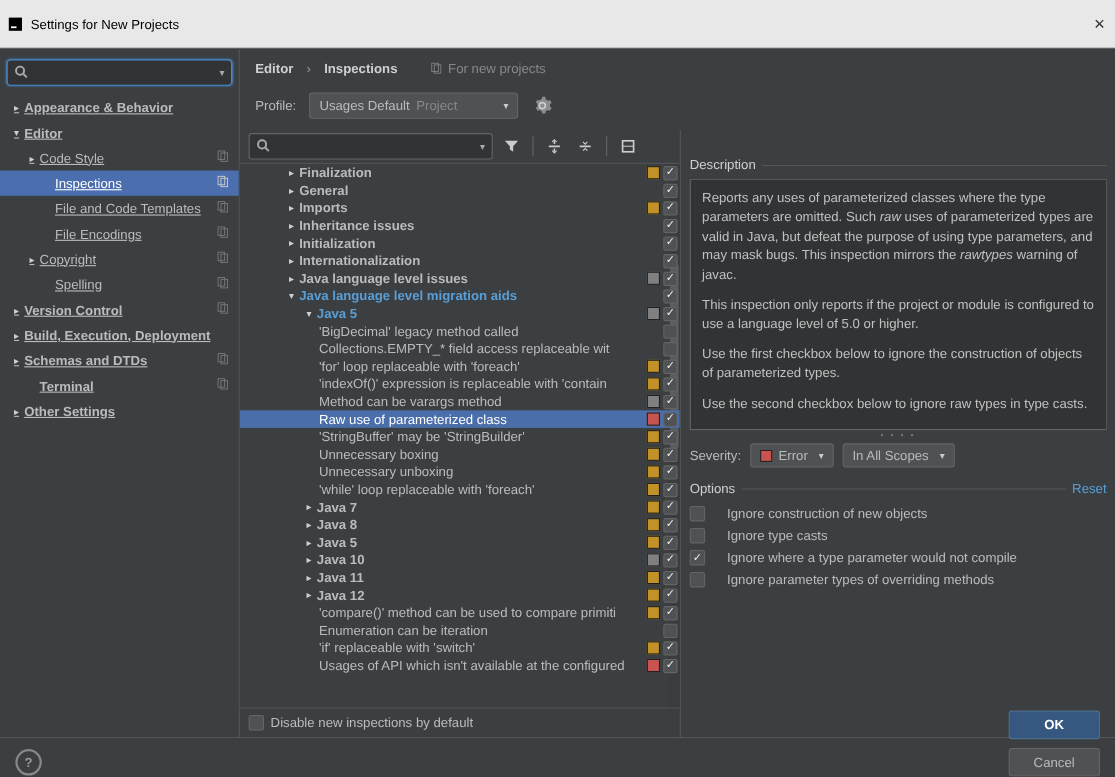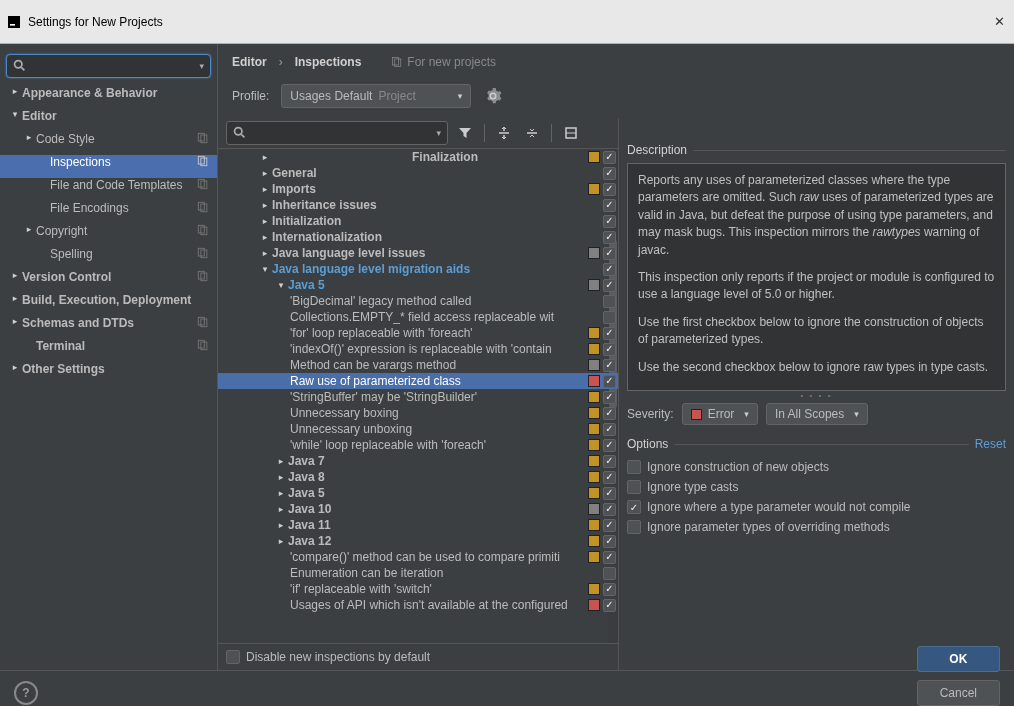--- a/index.html
+++ b/index.html
@@ -60,22 +60,22 @@
 .profile-sel {
   width:190px; height:24px; background:var(--bg-light); border:1px solid var(--border-light);
   border-radius:3px; display:flex; align-items:center; padding:0 8px; gap:6px;
 }
 .profile-sel .proj { color:var(--fg-muted); }
 .chevdown { margin-left:auto; }
 .gear { width:20px; color:#c0c0c0; }
 
 .stree { margin-top:8px; }
 .sitem {
-  height:23px; display:flex; padding-left:4px;
-  position:relative; cursor:pointer;
+  height:23px; display:flex; align-items:center; padding-left:4px;
+  position:relative; cursor:pointer;text-decoration:underline;
 }
 .sitem .lbl { margin-left:0; }
 .sitem .copy { position:absolute; right:8px; color:#777; }
 .sitem.sel { background:var(--accent-hl); color:#fff; }
 .sitem.sel .copy { color:#ccc; }
 .sitem.bold .lbl { font-weight:700; }
 .tri { display:inline-flex; width:14px; justify-content:center;
   color:#d0d0d0; font-size:9px; }
 .tri.open::before { content:"▾"; }
 .tri.closed::before { content:"▸"; }
@@ -136,21 +136,21 @@
 .descbox p { margin:0 0 10px 0; }
 .descbox em { font-style:italic; }
 .splitter { height:8px; display:flex; align-items:center; justify-content:center;
   color:#777; font-size:8px; letter-spacing:2px; cursor:row-resize; }
 .sevrow { display:flex; align-items:center; gap:8px; margin-top:4px; }
 .sevsel { height:22px; padding:0 8px; display:flex; align-items:center;
   background:var(--bg-light); border:1px solid var(--border-light);
   border-radius:3px; gap:6px; }
 .sevbox { width:11px; height:11px; background:var(--red); border:1px solid #222; }
 .opts { margin-top:12px; }
-.optrow { display:flex; align-items:flex-start; gap:6px; padding:3px 0; }
+.optrow { display:flex; align-items:flex-start; gap:20px; padding:3px 0; }
 .reset { margin-left:auto; color:var(--link); cursor:pointer; }
 
 .bottom {
   height:44px; border-top:1px solid var(--border); display:flex;
   align-items:center; padding:0 14px; background:var(--bg);
 }
 .help { width:24px; height:24px; border-radius:12px;
   border:2px solid #888; display:flex; align-items:center;
   justify-content:center; color:#999; font-weight:700; cursor:pointer; }
 .btns { margin-left:auto; display:flex; gap:8px;flex-direction:column; }
@@ -338,21 +338,21 @@
               <svg width="14" height="14" viewBox="0 0 14 14">
                 <rect x="2" y="2" width="10" height="10" fill="none" stroke="#ccc" stroke-width="1.5"></rect>
                 <line x1="2" y1="7" x2="12" y2="7" stroke="#ccc"></line>
               </svg>
             </div>
         </div>
         <div class="insp-tree" id="insp-tree">
           <div class="insp-scroll">
             <div class="insp-thumb" style="top:90px;height:170px"></div>
           </div>
-        <div class="insp-row bold" style="padding-left: 40px; text-align: center;">
+        <div class="insp-row bold" style="padding-left: 40px;">
               <span class="tri closed"></span>
               <span class="lbl">Finalization</span>
               <span class="insp-sev" style="background: var(--orange);"></span>
               <span class="insp-chk">✓</span>
             </div>
             <div class="insp-row bold" style="padding-left: 40px;">
               <span class="tri closed"></span>
               <span class="lbl">General</span>
               <span class="insp-chk">✓</span>
             </div>

